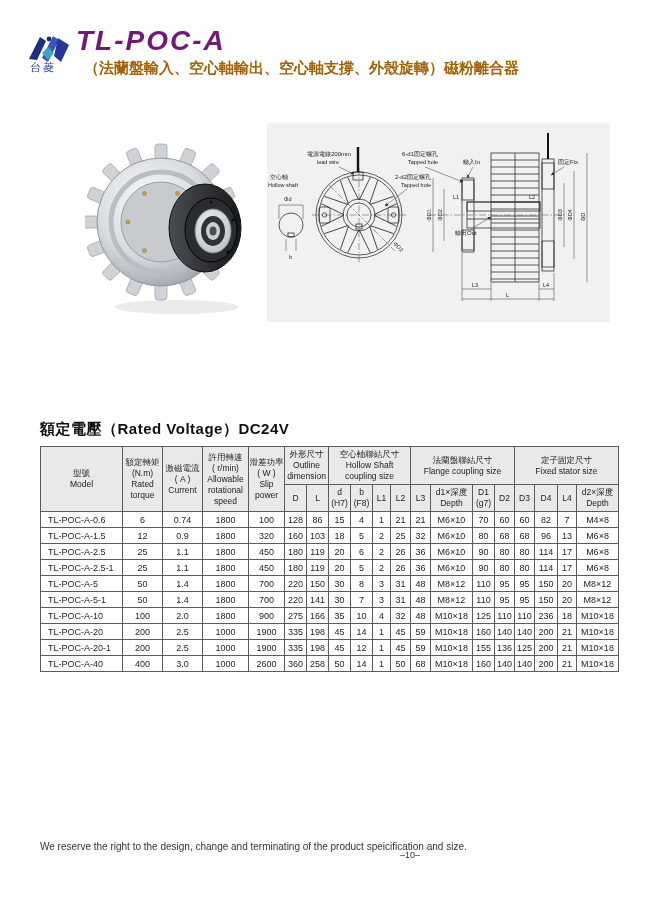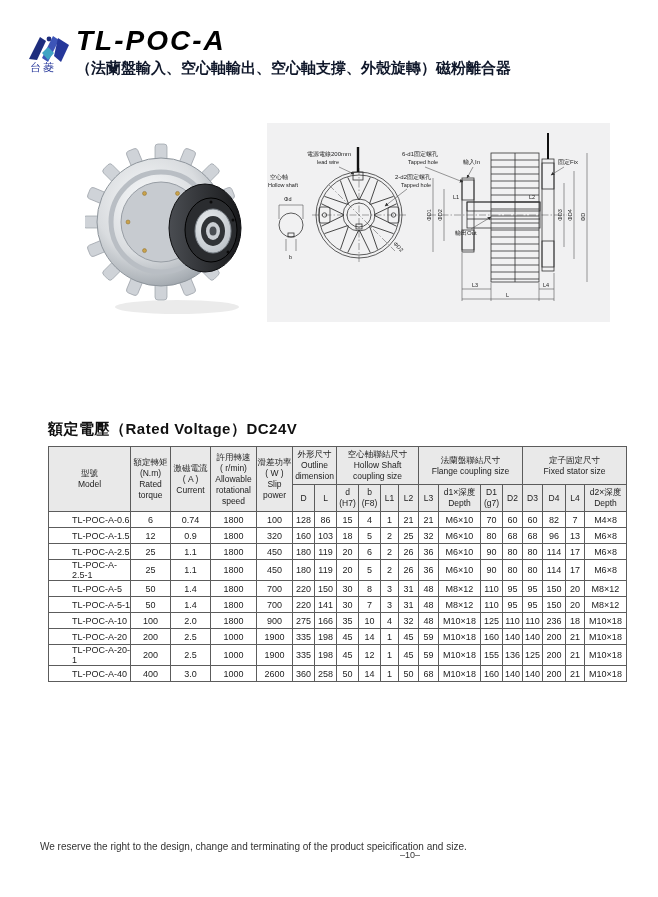--- a/index.html
+++ b/index.html
@@ -3,41 +3,41 @@
 <meta charset="utf-8">
 <style>
   html,body { margin:0; padding:0; background:#fff; }
   .page { position:relative; width:658px; height:897px; background:#ffffff;
           font-family:"Liberation Sans", sans-serif; overflow:hidden; }
 
   
   .logo-box { position:absolute; left:27px; top:24px; width:46px; height:52px; }
   .logo-zh { position:absolute; left:30px; top:60px; font-size:11px; letter-spacing:2px; color:#2a3b9c; }
   .title { position:absolute; left:76px; top:25px; font-size:28px; font-weight:bold; font-style:italic;
-           letter-spacing:2px; color:#000000; }
-  .subtitle-zh { position:absolute; left:76px; top:59px; font-size:15px; font-weight:bold; color:#0f172a; }
+           letter-spacing:2px; color:#701a75; }
+  .subtitle-zh { position:absolute; left:84px; top:59px; font-size:15px; font-weight:bold; color:#a16207; }
   .subtitle-en { position:absolute; left:87px; top:81px; font-size:12px; color:#2a3b9c; }
 
   
   .photo-box { position:absolute; left:85px; top:130px; width:180px; height:190px; background:#fff; }
   .drawing-box { position:absolute; left:267px; top:123px; width:343px; height:199px; background:#f1f1f2; }
   .draw-line { stroke:#333; stroke-width:0.8; fill:none; }
   .thin { stroke:#555; stroke-width:0.6; fill:none; }
   .dash { stroke:#666; stroke-width:0.6; fill:none; stroke-dasharray:7 2 1.5 2; }
   .lbl { font-size:6px; fill:#222; }
   .lbl-s { font-size:5.5px; fill:#222; }
 
   
-  .table-wrap { position:absolute; left:48px; top:420px; width:580px; }
+  .table-wrap { position:absolute; left:40px; top:420px; width:580px; }
   .spec-title { font-size:15px; font-weight:bold; color:#101010; margin:0 0 7px 0; letter-spacing:0.5px; }
   table.spec { border-collapse:collapse; table-layout:fixed; width:578px; color:#222; }
   table.spec th, table.spec td { border:1px solid #5c5c5c; text-align:center; vertical-align:middle; padding:0; }
   table.spec thead th { background:#e9e9e9; font-weight:normal; font-size:8.5px; line-height:1.3; padding:2px 0; }
   table.spec tbody td { height:15px; font-size:9px; }
-  table.spec tbody td.model { text-align:left; padding-left:23px; }
+  table.spec tbody td.model { text-align:left; padding-left:7px; }
 
   
   .footer { position:absolute; left:32px; top:840px; color:#222; }
   .footer-zh { font-size:9px; }
   .footer-en { font-size:10px; color:#333; margin:1px 0 0 8px; }
   .page-num { position:absolute; left:400px; top:850px; font-size:9px; color:#333; }
 </style>
 </head>
 <body>
 

